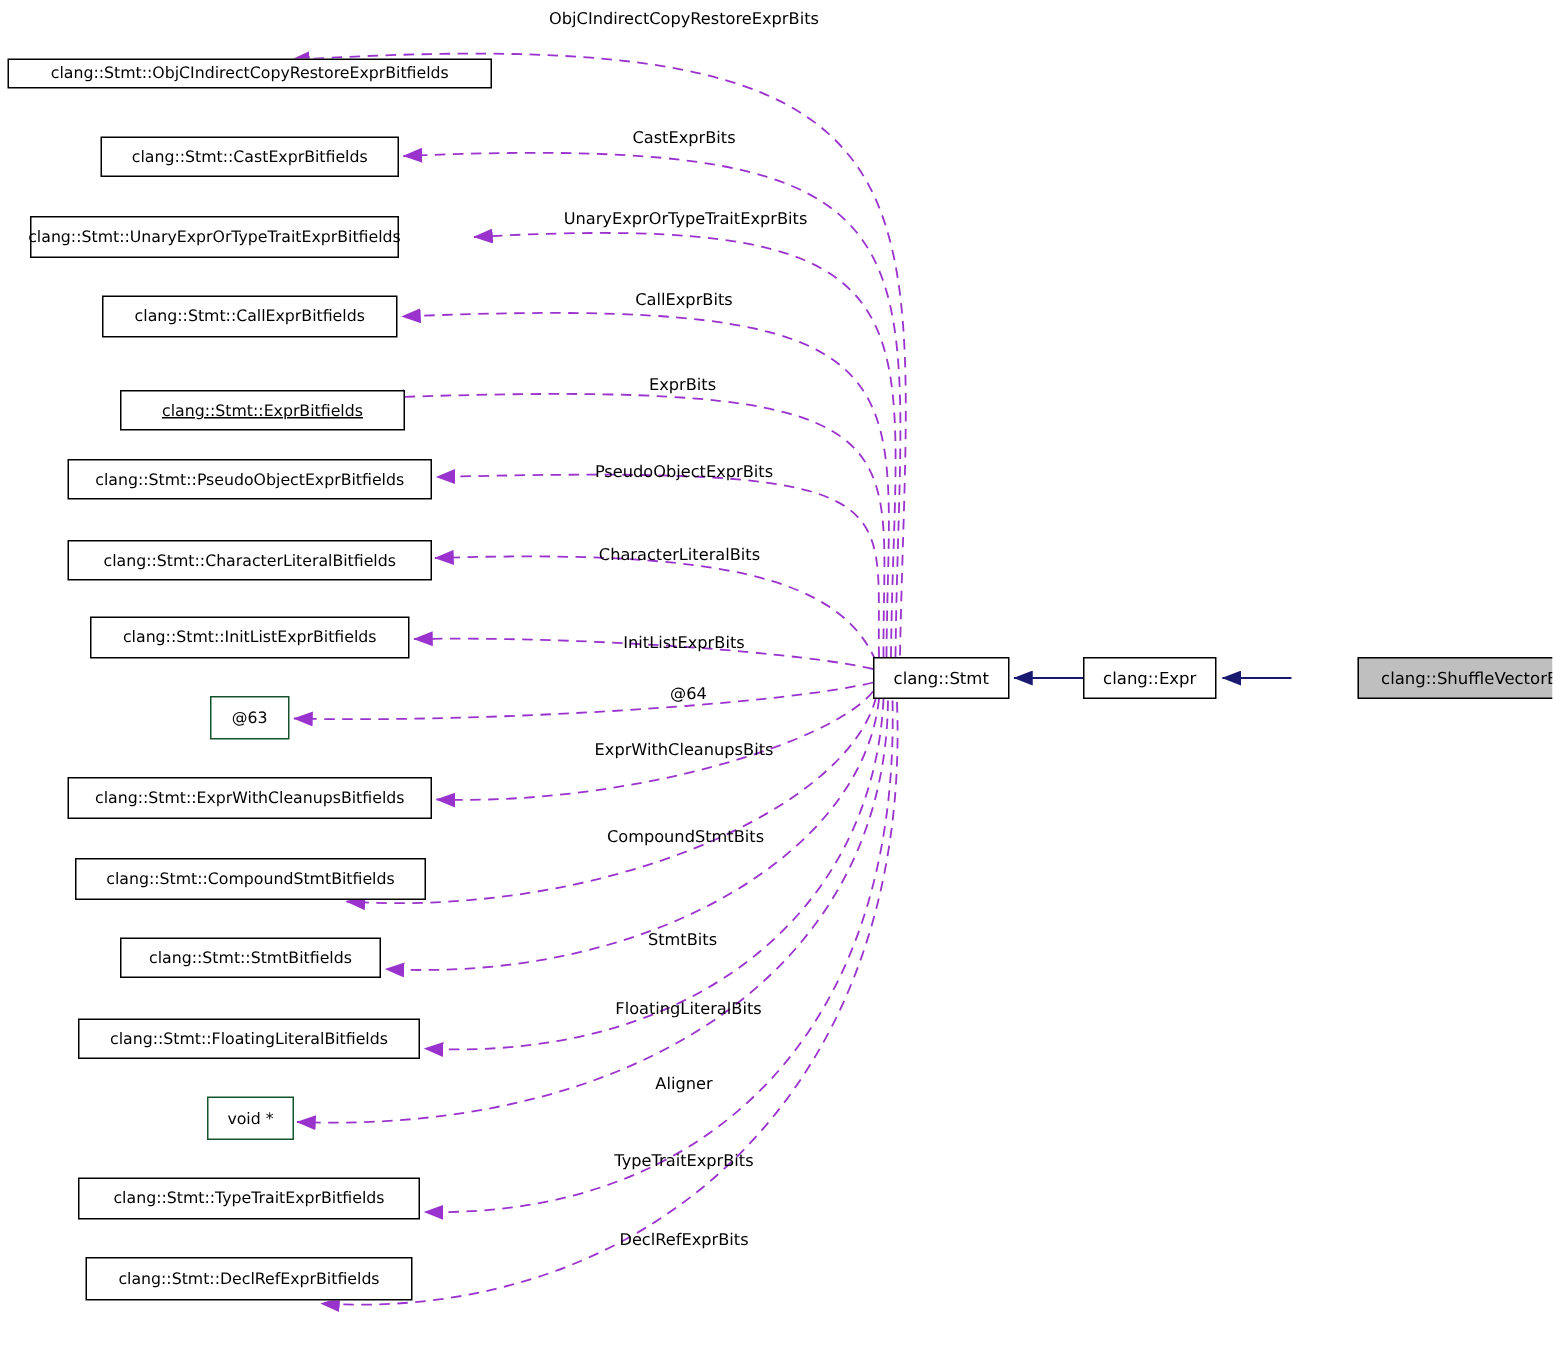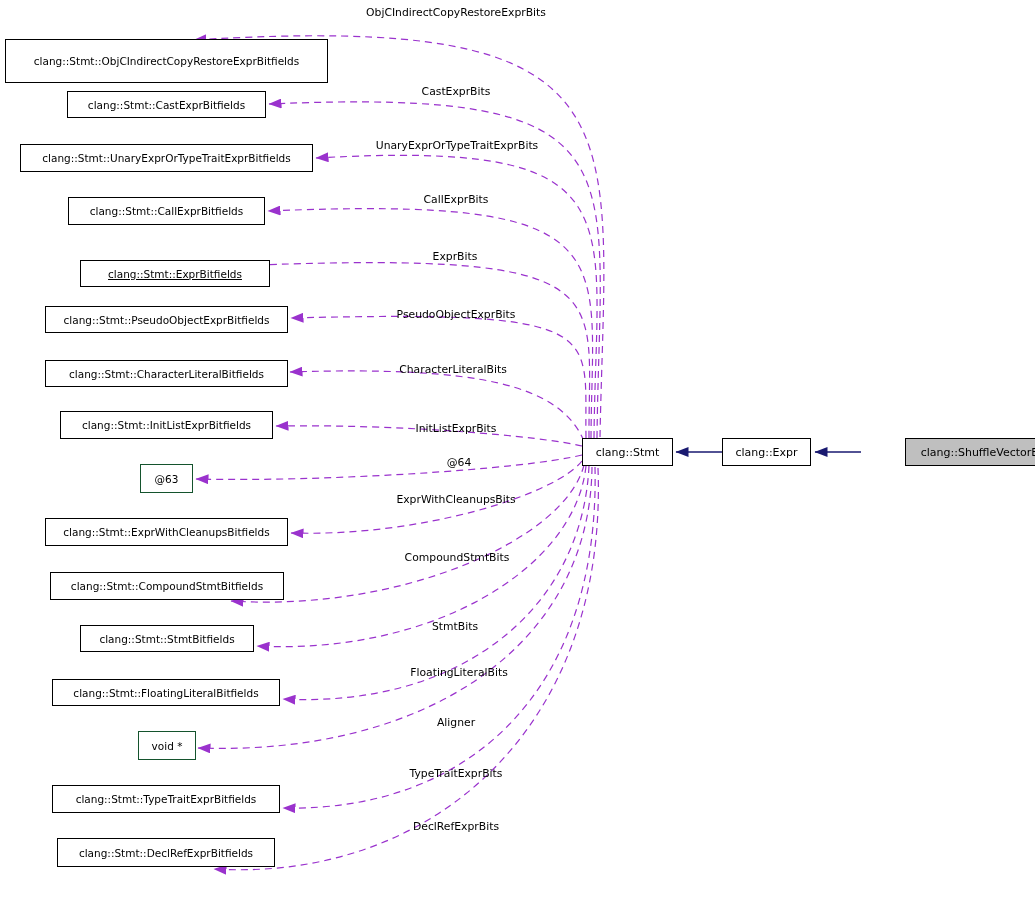--- a/index.html
+++ b/index.html
@@ -62,23 +62,23 @@
         <path d="M 586 466 C 575 570, 430 655, 257 646" fill="none" stroke="#9a32cd" stroke-width="1.2" stroke-dasharray="7,5" marker-end="url(#arrow-usage)"></path>
         <path d="M 589 466 C 582 610, 460 708, 283 699" fill="none" stroke="#9a32cd" stroke-width="1.2" stroke-dasharray="7,5" marker-end="url(#arrow-usage)"></path>
         <path d="M 592 467 C 590 650, 420 756, 198 748" fill="none" stroke="#9a32cd" stroke-width="1.2" stroke-dasharray="7,5" marker-end="url(#arrow-usage)"></path>
         <path d="M 595 467 C 600 690, 470 812, 283 808" fill="none" stroke="#9a32cd" stroke-width="1.2" stroke-dasharray="7,5" marker-end="url(#arrow-usage)"></path>
         <path d="M 598 468 C 608 730, 430 882, 214 869" fill="none" stroke="#9a32cd" stroke-width="1.2" stroke-dasharray="7,5" marker-end="url(#arrow-usage)"></path>
         <path d="M 722 452 L 676 452" fill="none" stroke="#191970" stroke-width="1.4" marker-end="url(#arrow-inherit)"></path>
         <path d="M 861 452 L 815 452" fill="none" stroke="#191970" stroke-width="1.4" marker-end="url(#arrow-inherit)"></path>
       </g>
   </svg>
   <div id="nodes-layer">
-      <div class="node" style="left: 5px; top: 39px; width: 323px; height: 44px;">clang::Stmt::ObjCIndirectCopyRestoreExprBitfields</div>
+      <div class="node" style="left: 5px; top: 39px; width: 323px; height: 20px;">clang::Stmt::ObjCIndirectCopyRestoreExprBitfields</div>
       <div class="node" style="left: 67px; top: 91px; width: 199px; height: 27px;">clang::Stmt::CastExprBitfields</div>
-      <div class="node" style="left: 20px; top: 144px; width: 293px; height: 28px;">clang::Stmt::UnaryExprOrTypeTraitExprBitfields</div>
+      <div class="node" style="left: 20px; top: 144px; width: 246px; height: 28px;">clang::Stmt::UnaryExprOrTypeTraitExprBitfields</div>
       <div class="node" style="left: 68px; top: 197px; width: 197px; height: 28px;">clang::Stmt::CallExprBitfields</div>
       <div class="node" style="left: 80px; top: 260px; width: 190px; height: 27px; text-decoration: underline;">clang::Stmt::ExprBitfields</div>
       <div class="node" style="left: 45px; top: 306px; width: 243px; height: 27px;">clang::Stmt::PseudoObjectExprBitfields</div>
       <div class="node" style="left: 45px; top: 360px; width: 243px; height: 27px;">clang::Stmt::CharacterLiteralBitfields</div>
       <div class="node" style="left: 60px; top: 411px; width: 213px; height: 28px;">clang::Stmt::InitListExprBitfields</div>
       <div class="node anonymous" style="left: 140px; top: 464px; width: 53px; height: 29px;">@63</div>
       <div class="node" style="left: 45px; top: 518px; width: 243px; height: 28px;">clang::Stmt::ExprWithCleanupsBitfields</div>
       <div class="node" style="left: 50px; top: 572px; width: 234px; height: 28px;">clang::Stmt::CompoundStmtBitfields</div>
       <div class="node" style="left: 80px; top: 625px; width: 174px; height: 27px;">clang::Stmt::StmtBitfields</div>
       <div class="node" style="left: 52px; top: 679px; width: 228px; height: 27px;">clang::Stmt::FloatingLiteralBitfields</div>

